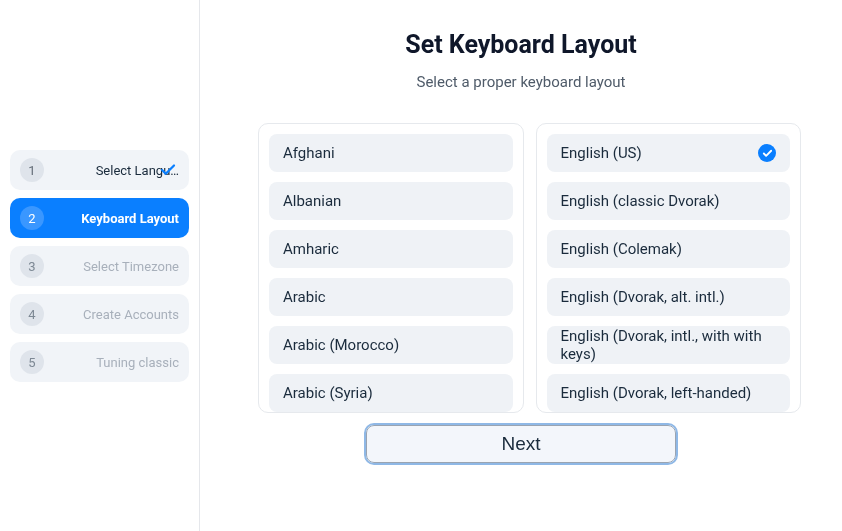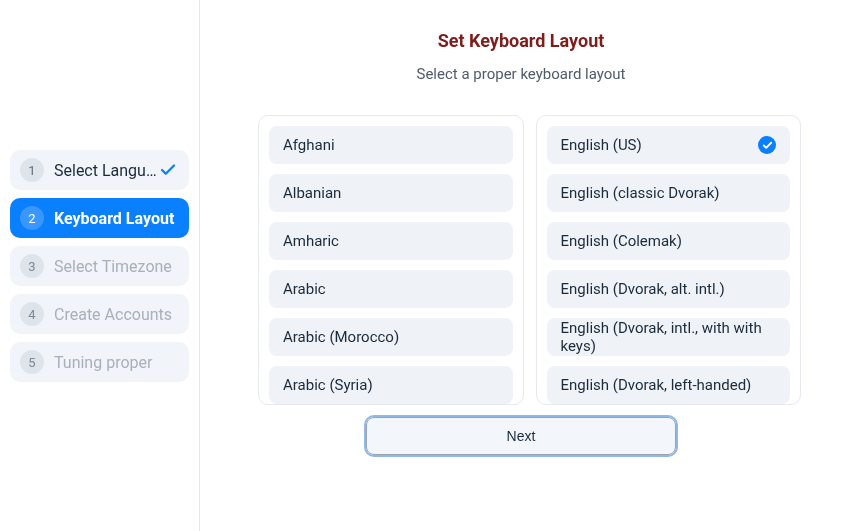--- a/index.html
+++ b/index.html
@@ -35,47 +35,48 @@
     .step .num {
       width: 24px; height: 24px;
       border-radius: 50%;
       display: flex; align-items: center; justify-content: center;
       font-size: 13px;
       background: #dfe4eb;
       color: #7d8894;
       flex-shrink: 0;
     }
     .step .label {
-      font-size: 16px;
+      font-size: 13px;
       color: #a8b0bb;
       white-space: nowrap;
       overflow: hidden;
       text-overflow: ellipsis;
       flex: 1;
+      text-align: right;
     }
     .step.completed .label { color: #1a2b3c; }
     .step.completed .num { color: #646d78; }
     .step.active { background: #0a7fff; }
     .step.active .num { background: #3a97ff; color: #ffffff; }
     .step.active .label { color: #ffffff; font-weight: 700; }
     .step .check {
       position: absolute;
       right: 12px;
       width: 18px; height: 18px;
       color: #0a7fff;
     }
     .main {
       flex: 1;
       display: flex;
       flex-direction: column;
       align-items: center;
       padding: 30px 0 14px 0;
       position: relative;
     }
-    .title { font-size: 18px; font-weight: 700; color: #7f1d1d; margin-bottom: 14px; }
+    .title { font-size: 25px; font-weight: 700; color: #0f172a; margin-bottom: 14px; }
     .subtitle { font-size: 15px; color: #4f5b69; margin-bottom: 32px; }
     .lists {
       display: flex;
       gap: 12px;
       width: 560px;
       height: 290px;
       margin-bottom: 12px;
       padding-left: 17px;
     }
     .list-col {
@@ -112,21 +113,21 @@
     }
     .sel-icon svg { width: 11px; height: 11px; }
     .next-btn {
       width: 310px;
       height: 38px;
       border: 1px solid #9aa4b1;
       outline: 2px solid #8fb8e6;
       outline-offset: 0px;
       background: #f3f6fb;
       border-radius: 8px;
-      font-size: 14px;
+      font-size: 19px;
       color: #1a2b3c;
       cursor: pointer;
     }
   </style>
 </head>
 <body>
 
 <div class="sidebar">
   <div class="step completed">
     <span class="num">1</span>
@@ -144,21 +145,21 @@
   <div class="step">
     <span class="num">3</span>
     <span class="label">Select Timezone</span>
   </div>
   <div class="step">
     <span class="num">4</span>
     <span class="label">Create Accounts</span>
   </div>
   <div class="step">
     <span class="num">5</span>
-    <span class="label">Tuning proper</span>
+    <span class="label">Tuning classic</span>
   </div>
 </div>
 
 <div class="main">
   <div class="title">Set Keyboard Layout</div>
   <div class="subtitle">Select a proper keyboard layout</div>
 
   <div class="lists">
     <div class="list-col">
       <div class="item">

